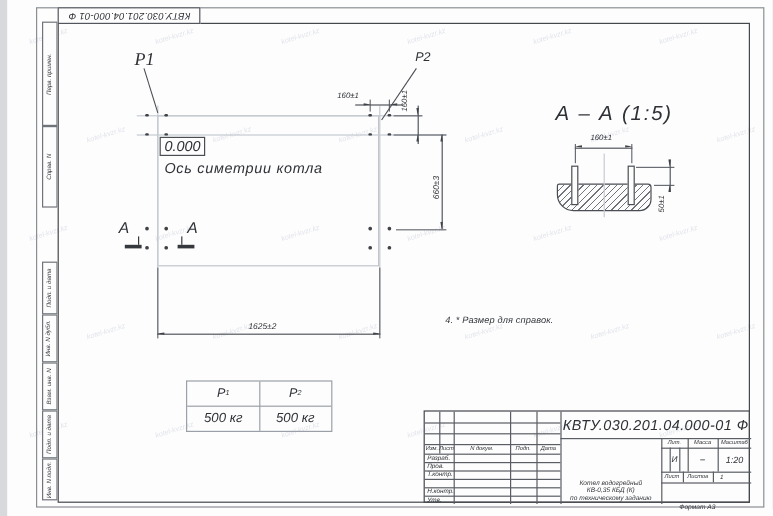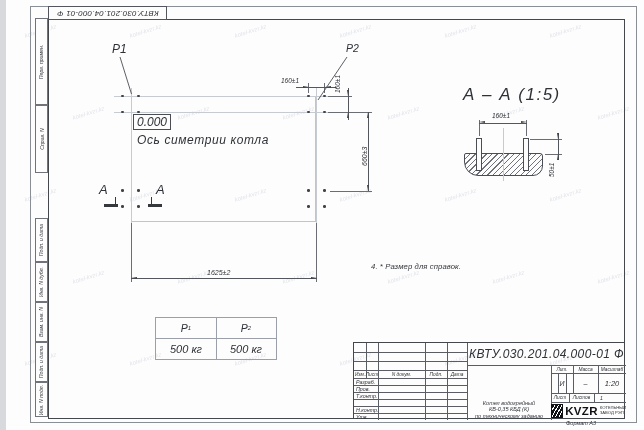--- a/index.html
+++ b/index.html
@@ -114,21 +114,21 @@
   <div class="dot" style="left:317.2px;top:110.7px;"></div>
   <div class="dot" style="left:115.2px;top:189.2px;"></div>
   <div class="dot" style="left:131.2px;top:189.2px;"></div>
   <div class="dot" style="left:115.2px;top:205.2px;"></div>
   <div class="dot" style="left:131.2px;top:205.2px;"></div>
   <div class="dot" style="left:301.2px;top:189.2px;"></div>
   <div class="dot" style="left:317.2px;top:189.2px;"></div>
   <div class="dot" style="left:301.2px;top:205.2px;"></div>
   <div class="dot" style="left:317.2px;top:205.2px;"></div>
 
-  <div class="t" style="left:106px;top:42px;font-size:12px;">P1</div>
+  <div class="t" style="left:106px;top:42px;font-size:15px;font-family:Liberation Serif, serif;">P1</div>
   <div class="t" style="left:340px;top:42px;font-size:10.5px;">P2</div>
 
   <div class="a" style="left:127px;top:114px;width:38px;height:16px;border:1px solid #4a4e54;box-sizing:border-box;display:flex;align-items:center;justify-content:center;">
     <span class="t" style="position:static;font-size:12px;">0.000</span>
   </div>
   <div class="t" style="left:131px;top:133px;font-size:12px;letter-spacing:0.6px;">Ось симетрии котла</div>
 
   <div class="t" style="left:93px;top:182px;font-size:13px;">А</div>
   <div class="t" style="left:150px;top:182px;font-size:13px;">А</div>
   <div class="ln" style="left:98px;top:204px;width:14px;height:2.6px;background:#35383d;"></div>
@@ -257,28 +257,20 @@
     <div class="cellc" style="left:219px;top:22px;width:25px;height:8px;font-size:4.8px;">Масса</div>
     <div class="cellc" style="left:244px;top:22px;width:28px;height:8px;font-size:4.8px;">Масштаб</div>
     <div class="cellc" style="left:204px;top:30px;width:8px;height:20px;font-size:7px;">И</div>
     <div class="cellc" style="left:219px;top:30px;width:25px;height:20px;font-size:7px;">–</div>
     <div class="cellc" style="left:244px;top:30px;width:28px;height:20px;font-size:7.5px;">1:20</div>
 
     <div class="cellc" style="left:197px;top:50px;width:18px;height:9px;font-size:4.8px;">Лист</div>
     <div class="cellc" style="left:215px;top:50px;width:25px;height:9px;font-size:4.8px;">Листов</div>
     <div class="cellc" style="left:240px;top:50px;width:15px;height:9px;font-size:5.2px;">1</div>
 
-    <div class="a" style="left:197px;top:59px;width:75px;height:18px;display:flex;align-items:center;justify-content:center;gap:2px;">
-      <div class="emblem"></div>
-      <div style="font-weight:bold;font-size:11.5px;color:#101114;letter-spacing:0.3px;">KVZR</div>
-      <div style="font-size:4.2px;line-height:4.9px;color:#2e3136;">
-        <div>КОТЕЛЬНЫЙ</div>
-        <div>ЗАВОД РЭП</div>
-      </div>
-    </div>
   </div>
 
   <div class="t" style="left:560px;top:420px;font-size:5.5px;">Формат А3</div>
 
   <svg width="644" height="430" style="position:absolute;left:-6px;top:0;pointer-events:none;">
     <line x1="120" y1="57" x2="131.5" y2="94" stroke="#4a4e54" stroke-width="0.9"></line>
     <line x1="347" y1="57" x2="318" y2="100" stroke="#4a4e54" stroke-width="0.9"></line>
   </svg>
 
  </div>

